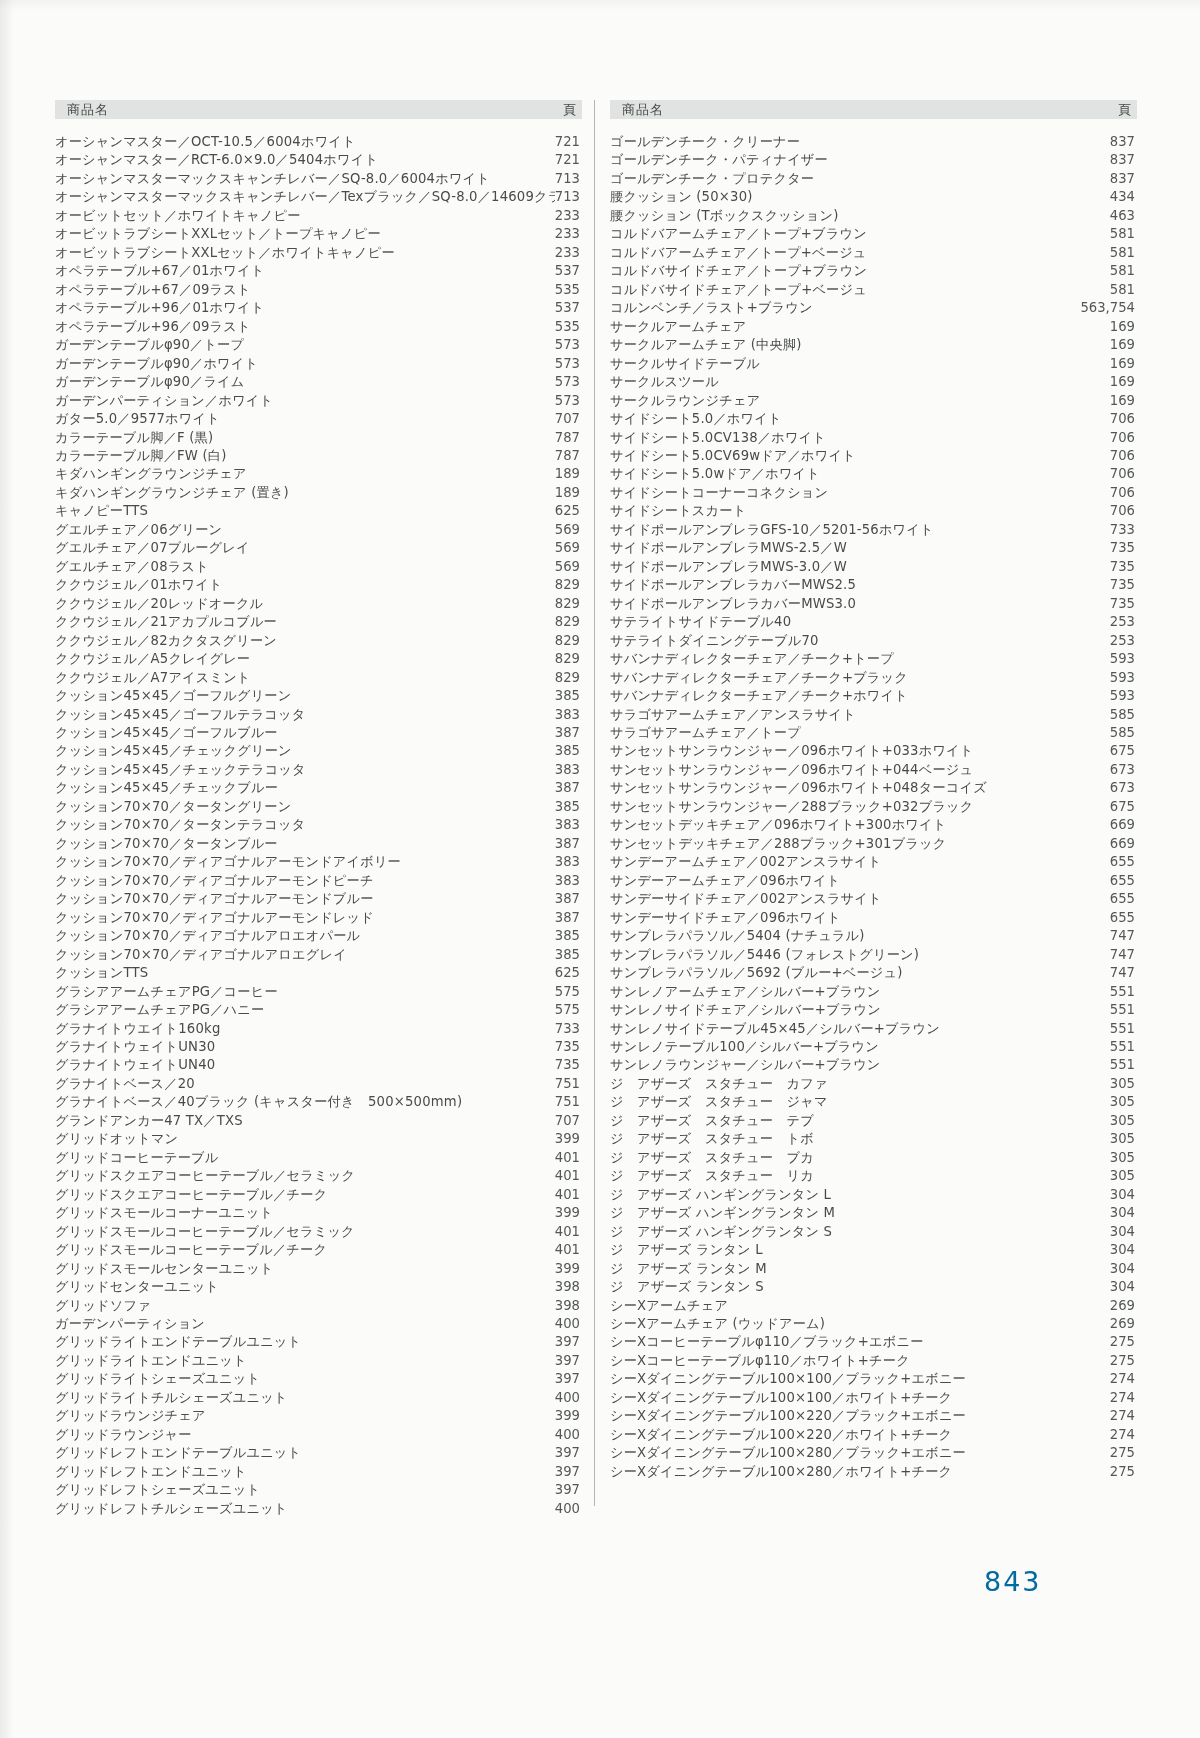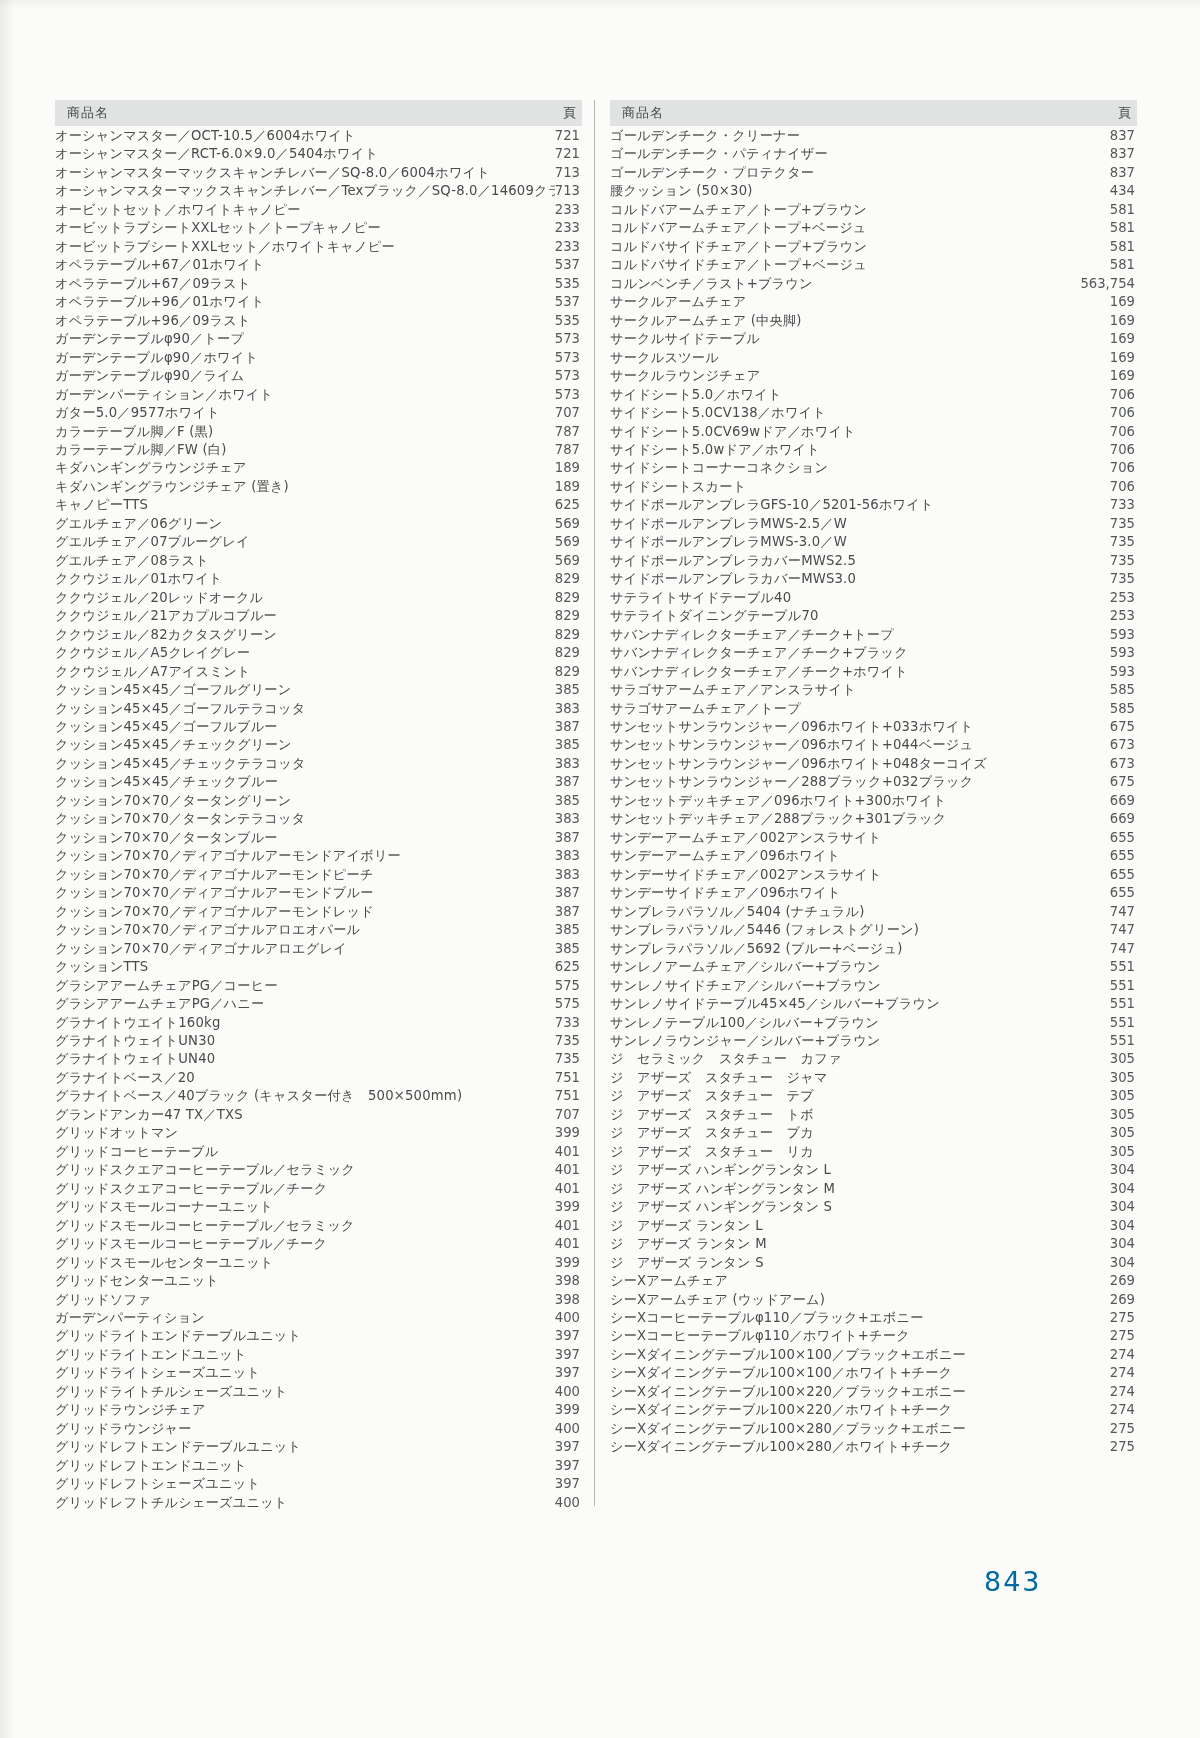--- a/index.html
+++ b/index.html
@@ -46,30 +46,30 @@
     top: 100px;
     width: 1px;
     height: 1406px;
     background: #b2b7b5;
   }
 
   .hdr {
     display: flex;
     justify-content: space-between;
     align-items: center;
-    height: 26px;
+    height: 19px;
     background: #e1e3e2;
     color: #454947;
     font-size: 13px;
     padding: 0 6px 0 12px;
     letter-spacing: 1px;
   }
   .hdr .hdr-page { letter-spacing: 0; }
 
-  .rows { margin-top: 1px; }
+  .rows { margin-top: 14px; }
 
   .row {
     display: flex;
     justify-content: space-between;
     align-items: baseline;
     height: 18.47px;
     line-height: 18.47px;
     white-space: nowrap;
   }
   .row .nm {
@@ -426,20 +426,24 @@
         </div>
         <div class="row">
           <span class="nm">ゴールデンチーク・プロテクター</span>
           <span class="pg">837</span>
         </div>
         <div class="row">
           <span class="nm">腰クッション (50×30)</span>
           <span class="pg">434</span>
         </div>
         <div class="row">
+          <span class="nm">腰クッション (Tボックスクッション)</span>
+          <span class="pg">463</span>
+        </div>
+        <div class="row">
           <span class="nm">コルドバアームチェア／トープ+ブラウン</span>
           <span class="pg">581</span>
         </div>
         <div class="row">
           <span class="nm">コルドバアームチェア／トープ+ベージュ</span>
           <span class="pg">581</span>
         </div>
         <div class="row">
           <span class="nm">コルドバサイドチェア／トープ+ブラウン</span>
           <span class="pg">581</span>
@@ -610,21 +614,21 @@
         </div>
         <div class="row">
           <span class="nm">サンレノテーブル100／シルバー+ブラウン</span>
           <span class="pg">551</span>
         </div>
         <div class="row">
           <span class="nm">サンレノラウンジャー／シルバー+ブラウン</span>
           <span class="pg">551</span>
         </div>
         <div class="row">
-          <span class="nm">ジ　セラミック　スタチュー　カファ</span>
+          <span class="nm">ジ　アザーズ　スタチュー　カファ</span>
           <span class="pg">305</span>
         </div>
         <div class="row">
           <span class="nm">ジ　アザーズ　スタチュー　ジャマ</span>
           <span class="pg">305</span>
         </div>
         <div class="row">
           <span class="nm">ジ　アザーズ　スタチュー　テブ</span>
           <span class="pg">305</span>
         </div>

